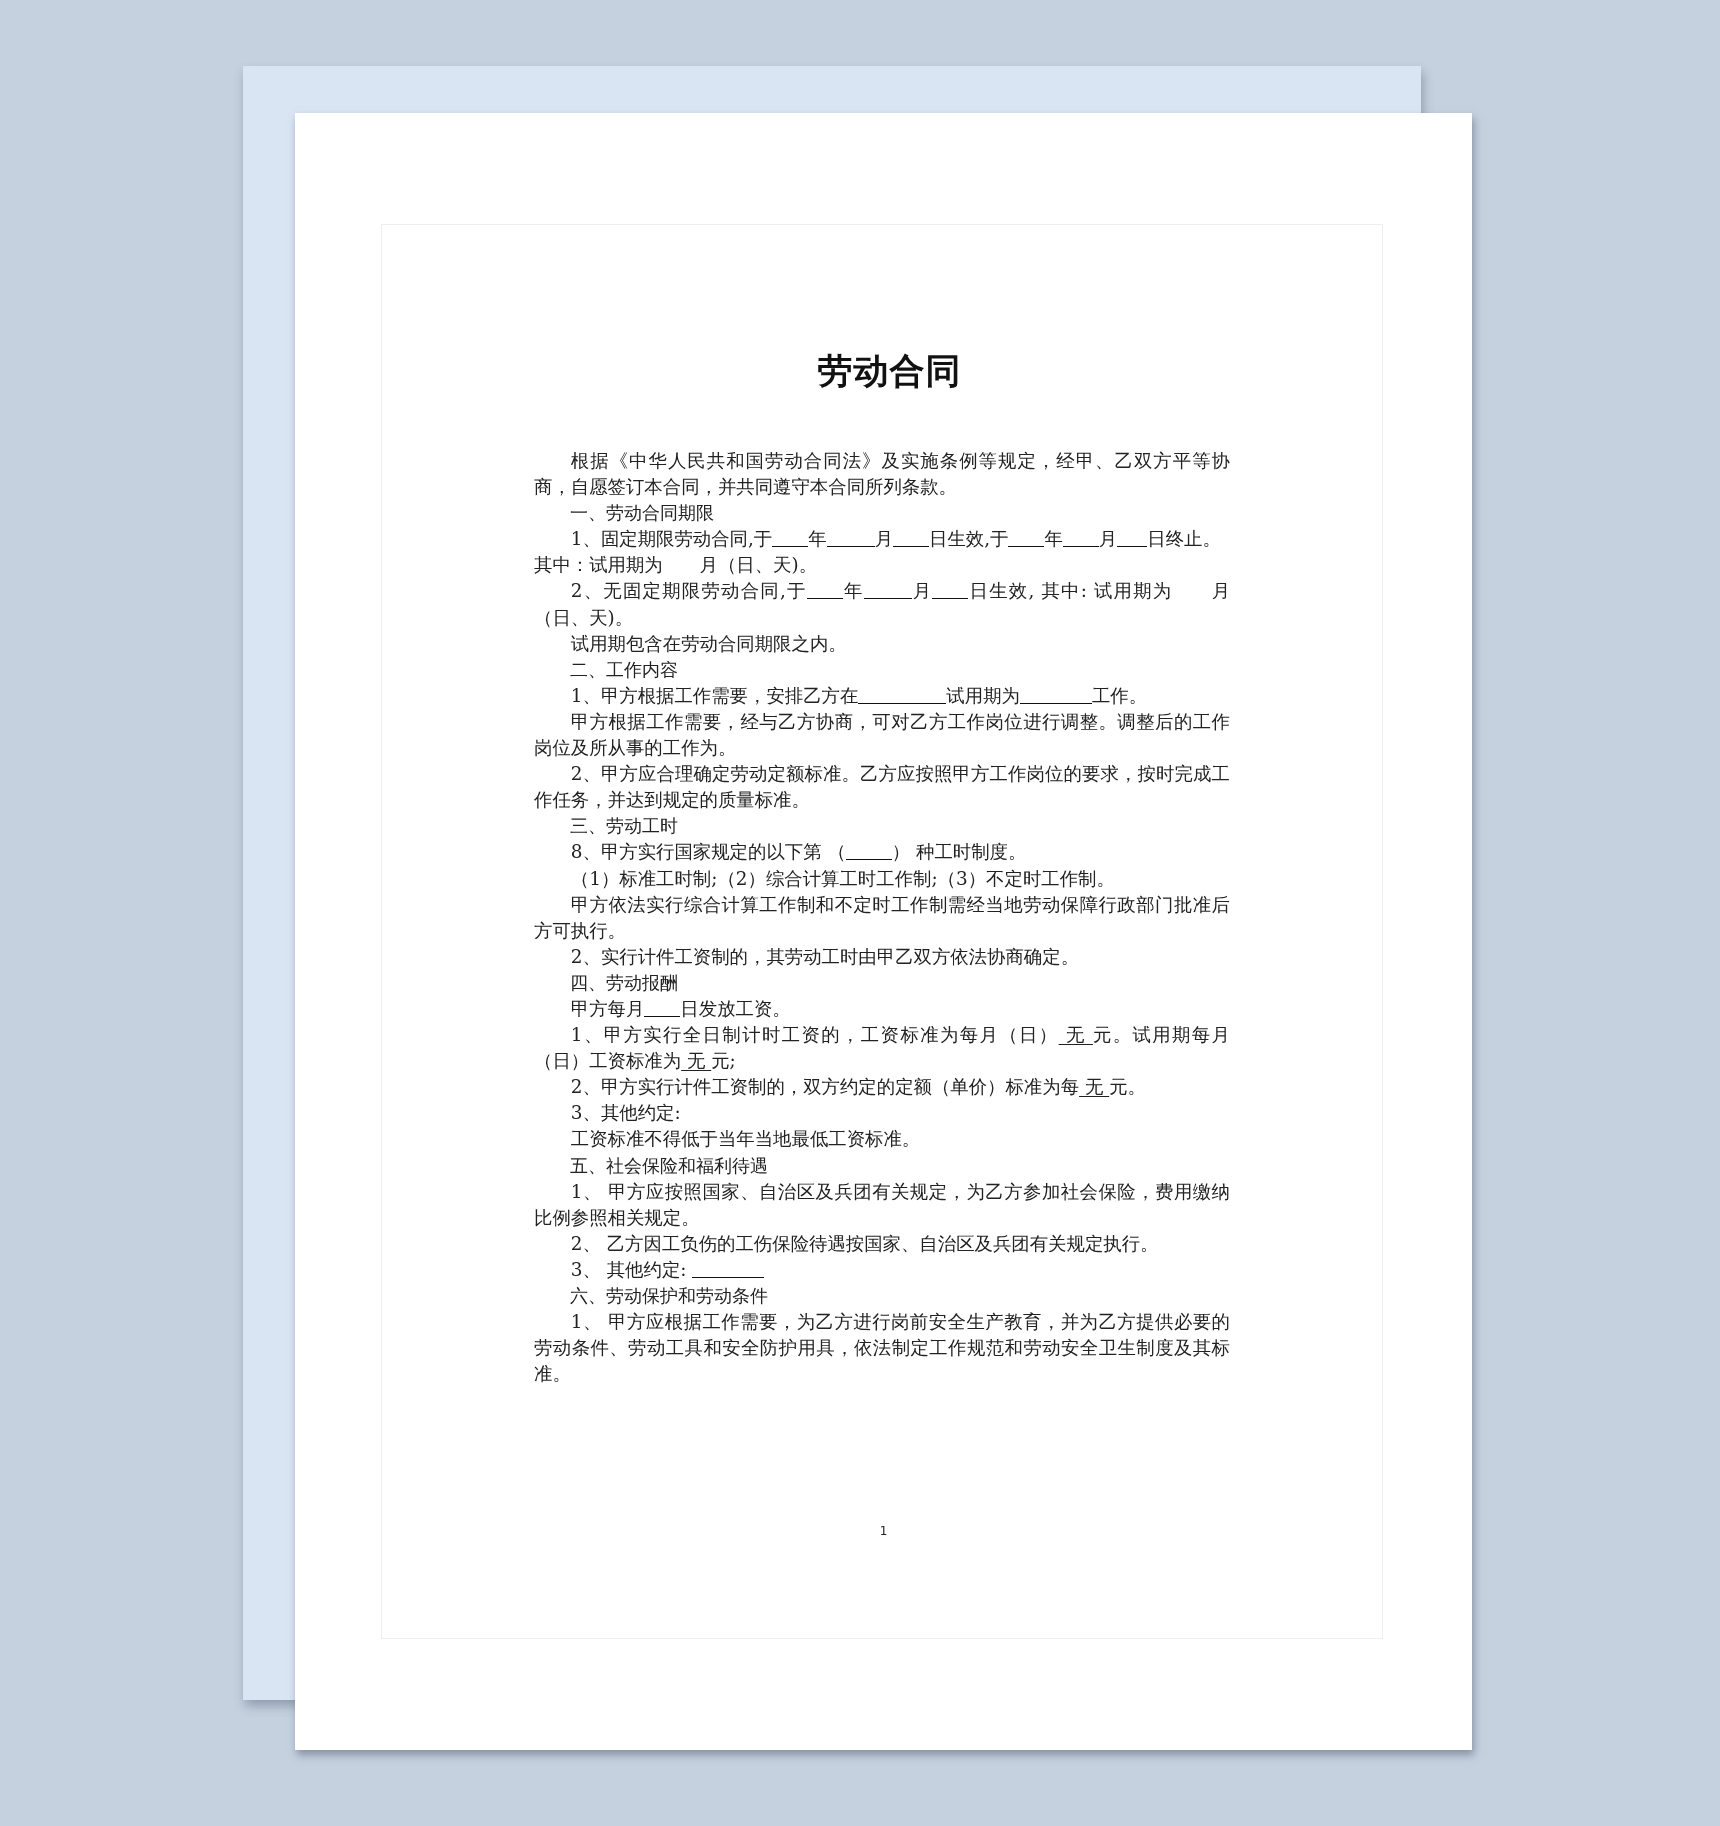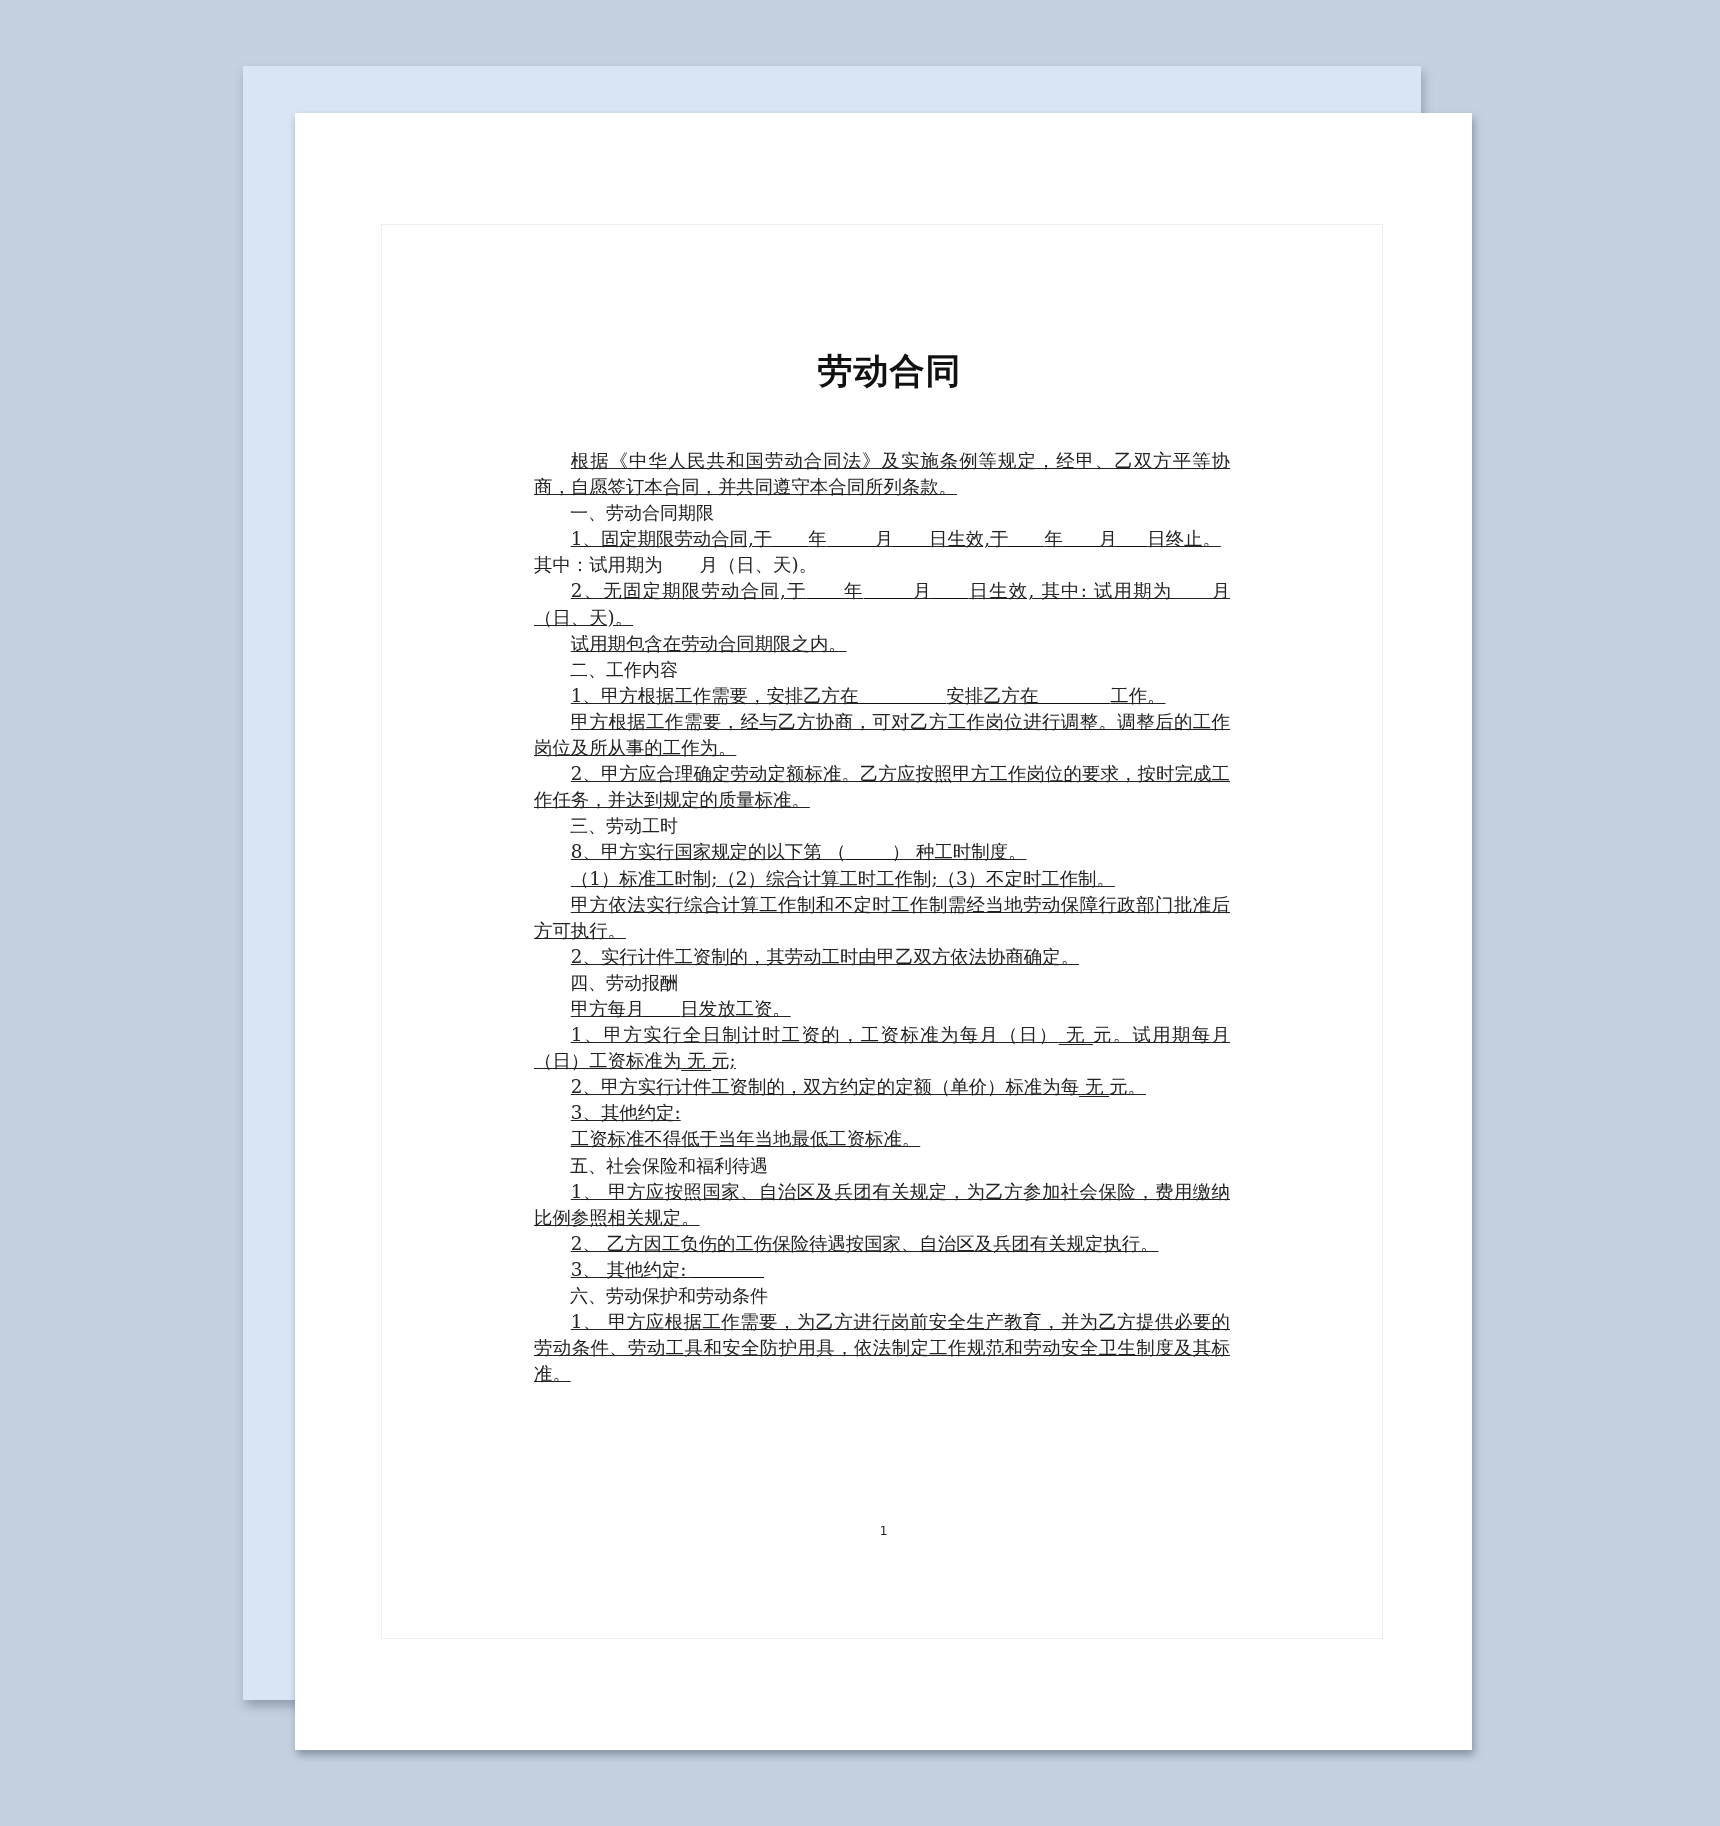--- a/index.html
+++ b/index.html
@@ -32,21 +32,21 @@
     font-family: Liberation Mono, monospace;
     font-weight: bold; font-size: 35px; color: #111;
     letter-spacing: 1px;
   }
   .doc-body {
     position: absolute; left: 239px; top: 335px; width: 696px;
     font-size: 18.4px; line-height: 26.1px; color: #222;
     text-align: justify;
   }
   .para { margin: 0; }
-  .para.indent { text-indent: 2em; text-decoration: underline; }
+  .para.indent { text-indent: 2em; }
   .para.heading {
     text-indent: 2em; font-weight: normal;
     font-family: "DejaVu Sans", "Liberation Sans", sans-serif;
     font-size: 18px;
   }
   .blank {
     display: inline-block; border-bottom: 1.5px solid #111;
     height: 1.05em; vertical-align: baseline; margin-bottom: -2px;
   }
   .filled { text-decoration: underline; text-underline-offset: 3px; }
@@ -65,21 +65,21 @@
   <div class="margin-box"></div>
   <div class="doc-title">劳动合同</div>
   <div class="doc-body" id="doc-body">
       <p class="para indent"><span>根据《中华人民共和国劳动合同法》及实施条例等规定，经甲、乙双方平等协商，自愿签订本合同，并共同遵守本合同所列条款。</span></p>
       <p class="para heading"><span>一、劳动合同期限</span></p>
       <p class="para indent"><span>1、固定期限劳动合同,于</span><span class="blank" style="width: 36px;"></span><span>年</span><span class="blank" style="width: 48px;"></span><span>月</span><span class="blank" style="width: 36px;"></span><span>日生效,于</span><span class="blank" style="width: 36px;"></span><span>年</span><span class="blank" style="width: 36px;"></span><span>月</span><span class="blank" style="width: 30px;"></span><span>日终止。</span></p>
       <p class="para plain"><span>其中：试用期为　　月（日、天)。</span></p>
       <p class="para indent"><span>2、无固定期限劳动合同,于</span><span class="blank" style="width: 36px;"></span><span>年</span><span class="blank" style="width: 48px;"></span><span>月</span><span class="blank" style="width: 36px;"></span><span>日生效, 其中: 试用期为　　月（日、天)。</span></p>
       <p class="para indent"><span>试用期包含在劳动合同期限之内。</span></p>
       <p class="para heading"><span>二、工作内容</span></p>
-      <p class="para indent"><span>1、甲方根据工作需要，安排乙方在</span><span class="blank" style="width: 88px;"></span><span>安排乙方在</span><span class="blank" style="width: 72px;"></span><span>工作。</span></p>
+      <p class="para indent"><span>1、甲方根据工作需要，安排乙方在</span><span class="blank" style="width: 88px;"></span><span>试用期为</span><span class="blank" style="width: 72px;"></span><span>工作。</span></p>
       <p class="para indent"><span>甲方根据工作需要，经与乙方协商，可对乙方工作岗位进行调整。调整后的工作岗位及所从事的工作为。</span></p>
       <p class="para indent"><span>2、甲方应合理确定劳动定额标准。乙方应按照甲方工作岗位的要求，按时完成工作任务，并达到规定的质量标准。</span></p>
       <p class="para heading"><span>三、劳动工时</span></p>
       <p class="para indent"><span>8、甲方实行国家规定的以下第 （</span><span class="blank" style="width: 46px;"></span><span>） 种工时制度。</span></p>
       <p class="para indent"><span>（1）标准工时制;（2）综合计算工时工作制;（3）不定时工作制。</span></p>
       <p class="para indent"><span>甲方依法实行综合计算工作制和不定时工作制需经当地劳动保障行政部门批准后方可执行。</span></p>
       <p class="para indent"><span>2、实行计件工资制的，其劳动工时由甲乙双方依法协商确定。</span></p>
       <p class="para heading"><span>四、劳动报酬</span></p>
       <p class="para indent"><span>甲方每月</span><span class="blank" style="width: 36px;"></span><span>日发放工资。</span></p>
       <p class="para indent"><span>1、甲方实行全日制计时工资的，工资标准为每月（日）</span><span class="filled"> 无 </span><span>元。试用期每月（日）工资标准为</span><span class="filled">  无   </span><span>元;</span></p>

